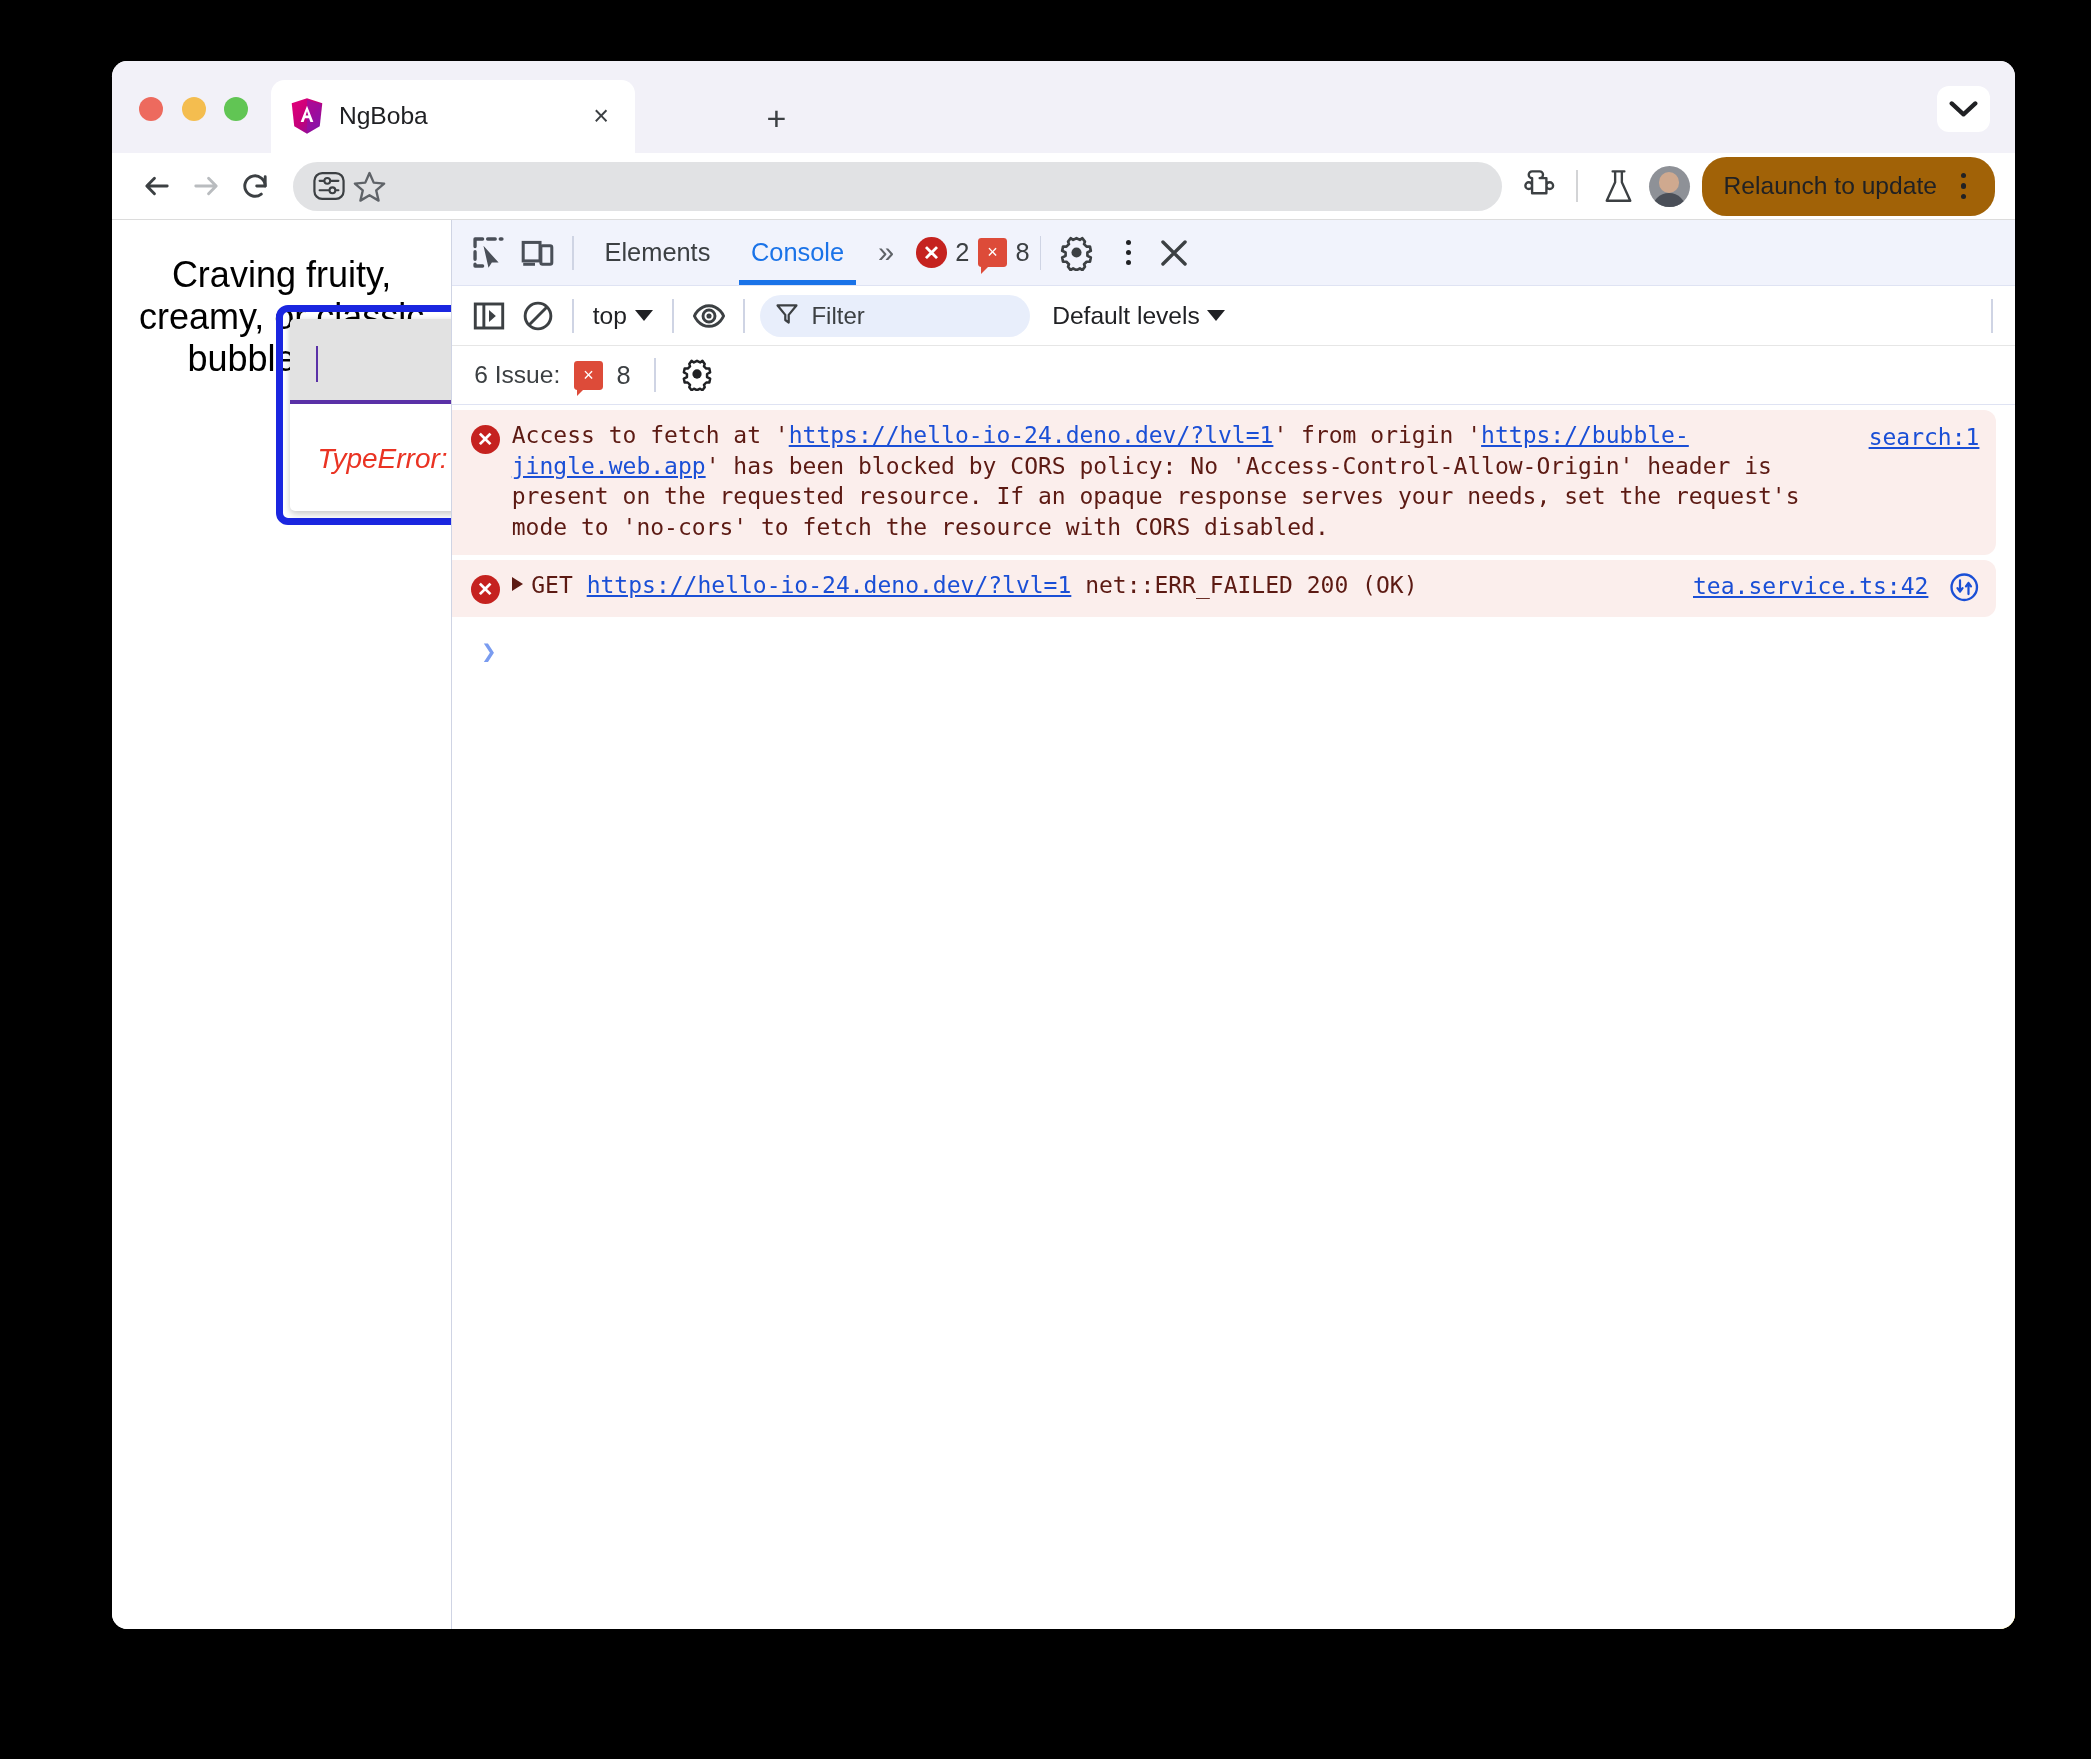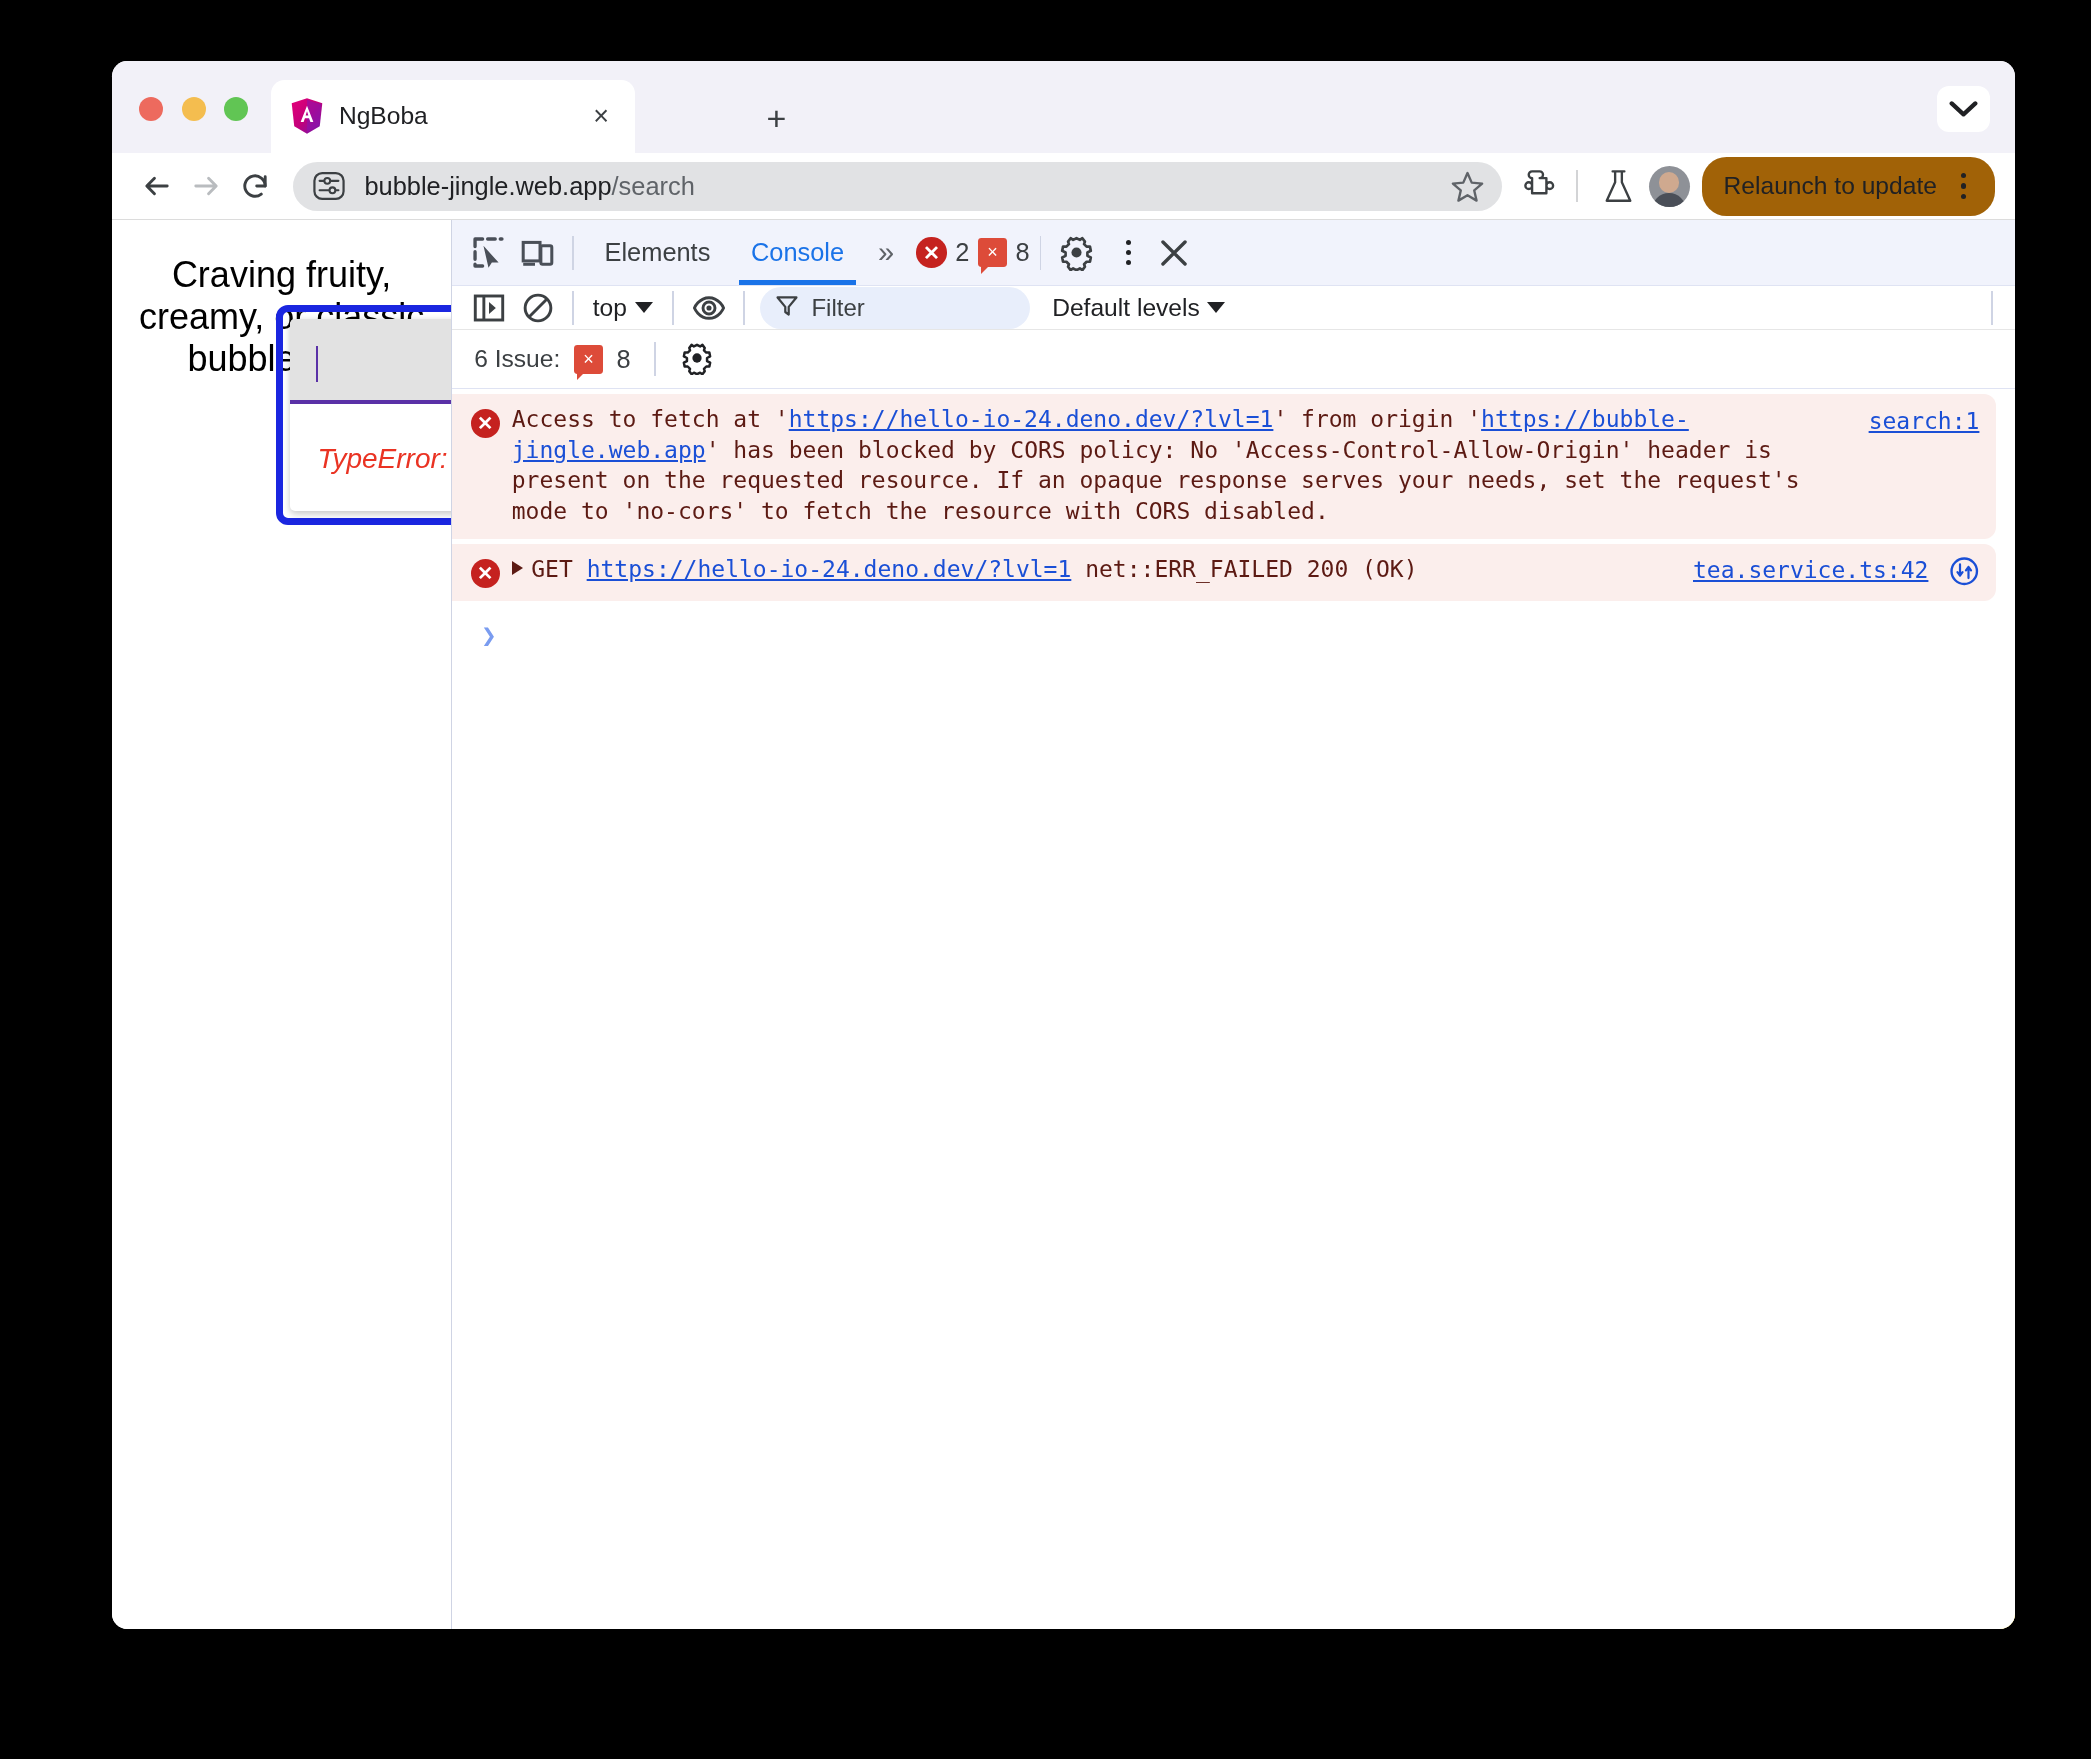--- a/index.html
+++ b/index.html
@@ -283,21 +283,21 @@
   .badge-issue-sq::after {
     content: ""; position: absolute;
     left: 3.4px; bottom: -6.8px;
     border-left: 7.6px solid #dd4b39;
     border-bottom: 7.6px solid transparent;
   }
   .badge-count { font-size: 25.4px; color: #3c4043; }
   .dt-spacer { flex: 1 1 auto; }
 
   .dt-filterbar {
-    height: 44px;
+    height: 60px;
     background: #ffffff;
     border-bottom: 1.7px solid #e6e6e6;
     display: flex; align-items: center;
     padding: 15px 12px;
     flex: 0 0 auto;
   }
   .filter-input {
     width: 270px; height: 42px;
     background: #e8eefb;
     border-radius: 21px;
@@ -467,21 +467,20 @@
         <svg width="36" height="36" viewBox="0 0 42 42">
           <rect x="4" y="6" width="34" height="30" rx="9" fill="none" stroke="#3c4043" stroke-width="2.6"></rect>
           <circle cx="19" cy="15" r="3.4" fill="none" stroke="#3c4043" stroke-width="2.4"></circle>
           <path d="M23 15 H32" stroke="#3c4043" stroke-width="2.4" stroke-linecap="round"></path>
           <path d="M10 15 H15" stroke="#3c4043" stroke-width="2.4" stroke-linecap="round"></path>
           <circle cx="25" cy="26" r="3.4" fill="none" stroke="#3c4043" stroke-width="2.4"></circle>
           <path d="M10 26 H21" stroke="#3c4043" stroke-width="2.4" stroke-linecap="round"></path>
           <path d="M29 26 H32" stroke="#3c4043" stroke-width="2.4" stroke-linecap="round"></path>
         </svg>
       </span>
-      <span class="omni-url"><span>bubble-jingle.web.app</span><span class="dim">/search</span></span>
       <span class="omni-star">
         <svg width="37" height="37" viewBox="0 0 44 44">
             <path d="M22 6 l5 11.4 12.4 1.1 -9.4 8.2 2.8 12.1 -10.8 -6.5 -10.8 6.5 2.8 -12.1 -9.4 -8.2 12.4 -1.1 Z" fill="none" stroke="#5f6368" stroke-width="2.8" stroke-linejoin="round"></path>
           </svg>
       </span>
     </div>
 
     <div class="tb-icon">
       <svg width="37" height="41" viewBox="0 0 44 48">
         <path d="M12 6 h9 a4 4 0 0 1 0 8 v0 h8 v9 a4 4 0 0 1 8 0 a4 4 0 0 1 -8 0 v9 h-17 v-9 a4 4 0 0 1 -8 0 a4 4 0 0 1 8 0 v-9 h0 a4 4 0 0 1 0 -8 Z" fill="none" stroke="#3c4043" stroke-width="2.8" stroke-linejoin="round"></path>

